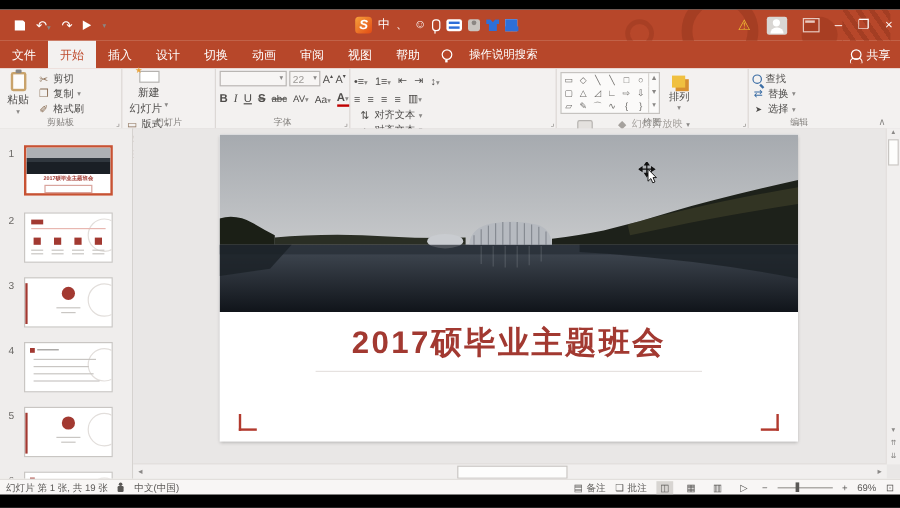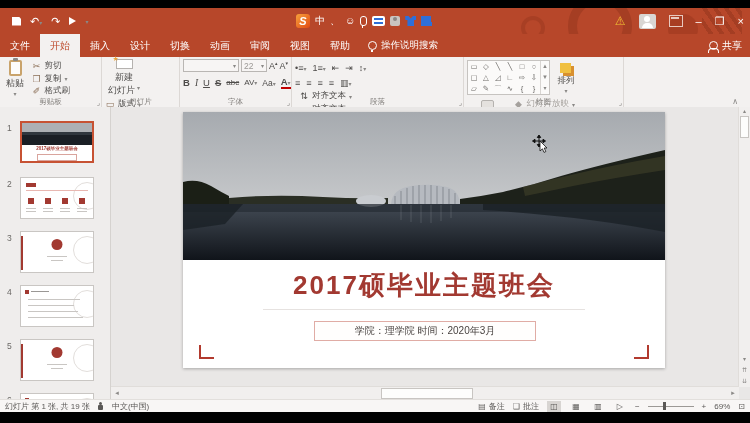--- a/index.html
+++ b/index.html
@@ -39,21 +39,21 @@
   .avatar::before{content:"";position:absolute;left:5.5px;top:2px;width:6px;height:6px;border-radius:50%;background:#fff;}
   .avatar::after{content:"";position:absolute;left:3px;bottom:1px;width:11px;height:5px;border-radius:5px 5px 0 0;background:#fff;}
   .ribopt{width:12px;height:10px;border:1px solid #E8C9BF;position:relative;}
   .ribopt::after{content:"";position:absolute;left:1px;top:1px;width:8px;height:2px;background:#E8C9BF;}
   .wc{color:#fff;font-size:11px;line-height:1;}
 
   
   .tabrow{position:absolute;left:0;top:26px;width:750px;height:23px;background:#B7472A;display:flex;align-items:stretch;color:#fff;font-size:10px;}
   .tab{padding:0 10px;display:flex;align-items:center;cursor:default;}
   .tab.active{background:#F3F1F0;color:#BE4B2D;text-align:center;}
-  .tellme{display:flex;align-items:center;gap:4px;padding:0 8px;font-size:9.5px;}
+  .tellme{display:flex;align-items:center;gap:14px;padding:0 8px;font-size:9.5px;}
   .bulb{width:7px;height:7px;border:1.3px solid #fff;border-radius:50%;position:relative;}
   .bulb::after{content:"";position:absolute;left:1.5px;bottom:-3px;width:2px;height:2px;background:#fff;}
   .share{position:absolute;right:8px;top:0;height:23px;display:flex;align-items:center;gap:4px;font-size:10px;color:#fff;}
   .personw{width:7px;height:7px;border:1px solid #fff;border-radius:50%;position:relative;}
   .personw::after{content:"";position:absolute;left:-2px;top:6px;width:9px;height:4px;border:1px solid #fff;border-bottom:none;border-radius:4px 4px 0 0;}
 
   
   .ribbon{position:absolute;left:0;top:49px;width:750px;height:50px;background:#F3F1F0;border-bottom:1px solid #D9D5D2;display:flex;}
   .grp{position:relative;height:100%;border-right:1px solid #DCD8D5;box-sizing:border-box;padding:2px 2px 10px 3px;}
   .grp .lbl{position:absolute;bottom:0;left:0;right:0;text-align:center;font-size:7.5px;color:#84817E;}
@@ -303,21 +303,20 @@
           <span class="ic" style="color:#4E4C4A;">↕</span>
           <span>对齐文本</span>
             <span class="dd">▾</span>
         </div>
         <div class="sbtn">
           <span class="ic" style="color:#4E4C4A;">◫</span>
           <span>转换为 SmartArt</span>
             <span class="dd">▾</span>
         </div>
       </div>
-      <div class="lbl">段落</div>
       <div class="launch">⌟</div>
     </div>
 
     <div class="grp" style="width:160px;">
       <div class="shapegal">
         <span>▭</span>
           <span>◇</span>
           <span>╲</span>
           <span>╲</span>
           <span>□</span>
@@ -362,20 +361,39 @@
         <div class="sbtn dis">
           <span class="ic dis">◐</span>
           <span>形状效果</span>
             <span class="dd">▾</span>
         </div>
       </div>
       <div class="lbl">绘图</div>
       <div class="launch">⌟</div>
     </div>
 
+    <div class="grp" style="width:84px;border-right:none;">
+      <div class="srows">
+        <div class="sbtn">
+          <span class="mag"></span>
+          <span>查找</span>
+        </div>
+        <div class="sbtn">
+          <span class="ic" style="color:#3C6EA5;">⇄</span>
+          <span>替换</span>
+            <span class="dd">▾</span>
+        </div>
+        <div class="sbtn">
+          <span class="ic" style="color:#4E4C4A;font-size:7px;">➤</span>
+          <span>选择</span>
+            <span class="dd">▾</span>
+        </div>
+      </div>
+      <div class="lbl">编辑</div>
+    </div>
 
     <div class="collapse">∧</div>
   </div>
 
   <div class="main">
 
     <div class="thumbpanel">
 
       <div class="tslot" style="top:14px;height:50px;">
         <span class="tnum">1</span>
@@ -493,21 +511,20 @@
             <line x1="218" y1="93" x2="218" y2="108"></line>
               <line x1="228" y1="93" x2="228" y2="110"></line>
             <line x1="238" y1="93" x2="238" y2="111"></line>
               <line x1="248" y1="93" x2="248" y2="111"></line>
             <line x1="258" y1="93" x2="258" y2="109"></line>
               <line x1="268" y1="93" x2="268" y2="106"></line>
           </g>
         </svg>
         <div class="stitle">2017硕毕业主题班会</div>
         <div class="srule"></div>
-        <div class="sbox">学院：理学院    时间：2020年3月</div>
         <div class="brkt bl"></div>
         <div class="brkt br"></div>
       </div>
 
       <svg class="cursor" viewBox="0 0 18 18">
         <g stroke="#111" stroke-width="1" fill="#111">
           <line x1="2" y1="6" x2="12" y2="6"></line>
             <line x1="7" y1="1" x2="7" y2="11"></line>
           <path d="M7 0 L5.3 2.5 L8.7 2.5 Z"></path>
             <path d="M7 12 L5.3 9.5 L8.7 9.5 Z"></path>

